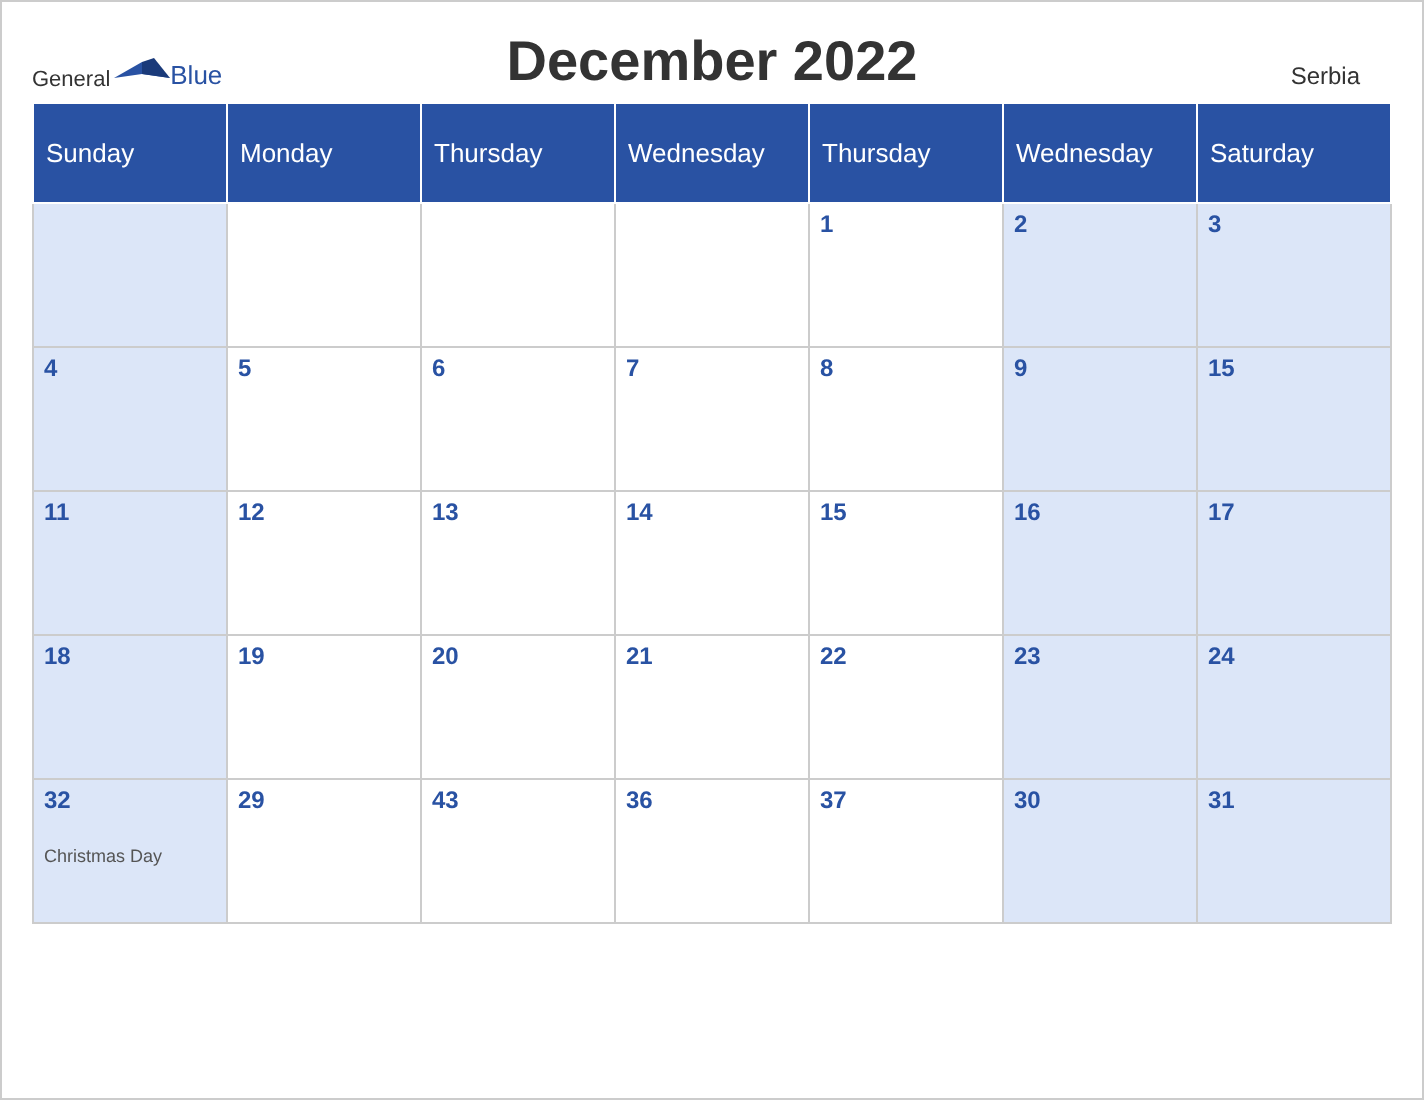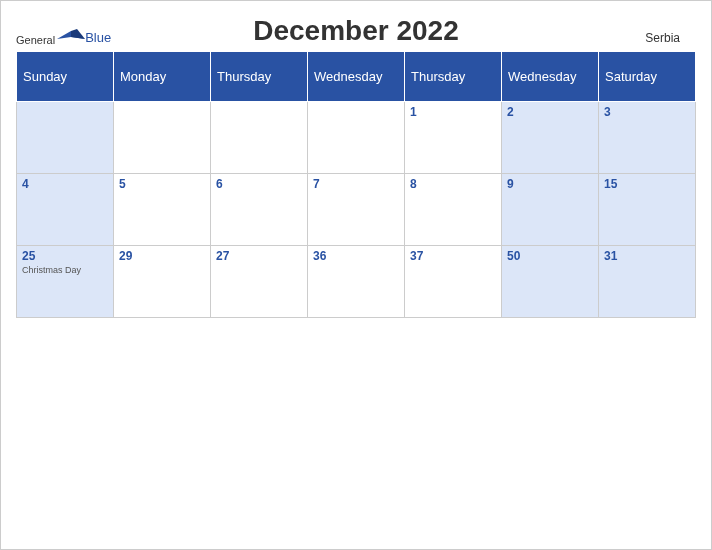--- a/index.html
+++ b/index.html
@@ -92,21 +92,21 @@
     }
     .weekend-cell {
       background-color: #dce6f8;
     }
     .weekday-cell {
       background-color: #fff;
     }
     .event-text {
       font-size: 9px;
       color: #555;
-      margin-top: 2px;
+      margin-top: 16px;
     }
     .header-row-top {
       display: flex;
       justify-content: center;
       align-items: flex-start;
       position: relative;
       margin-bottom: 4px;
       padding-top: 4px;
     }
   </style>
@@ -178,37 +178,83 @@
           </td>
           <td class="weekend-cell">
             <span class="day-number">9</span>
           </td>
           <td class="weekend-cell">
             <span class="day-number">15</span>
           </td>
         </tr>
         <tr>
           <td class="weekend-cell">
-            <span class="day-number">25</span>
+            <span class="day-number">11</span>
+          </td>
+          <td class="weekday-cell">
+            <span class="day-number">12</span>
+          </td>
+          <td class="weekday-cell">
+            <span class="day-number">13</span>
+          </td>
+          <td class="weekday-cell">
+            <span class="day-number">14</span>
+          </td>
+          <td class="weekday-cell">
+            <span class="day-number">15</span>
+          </td>
+          <td class="weekend-cell">
+            <span class="day-number">16</span>
+          </td>
+          <td class="weekend-cell">
+            <span class="day-number">17</span>
+          </td>
+        </tr>
+        <tr>
+          <td class="weekend-cell">
+            <span class="day-number">18</span>
+          </td>
+          <td class="weekday-cell">
+            <span class="day-number">19</span>
+          </td>
+          <td class="weekday-cell">
+            <span class="day-number">20</span>
+          </td>
+          <td class="weekday-cell">
+            <span class="day-number">21</span>
+          </td>
+          <td class="weekday-cell">
+            <span class="day-number">22</span>
+          </td>
+          <td class="weekend-cell">
+            <span class="day-number">23</span>
+          </td>
+          <td class="weekend-cell">
+            <span class="day-number">24</span>
+          </td>
+        </tr>
+        <tr>
+          <td class="weekend-cell">
+            <span class="day-number">32</span>
             <div class="event-text">Christmas Day</div>
           </td>
           <td class="weekday-cell">
             <span class="day-number">29</span>
           </td>
           <td class="weekday-cell">
-            <span class="day-number">27</span>
+            <span class="day-number">43</span>
           </td>
           <td class="weekday-cell">
             <span class="day-number">36</span>
           </td>
           <td class="weekday-cell">
             <span class="day-number">37</span>
           </td>
           <td class="weekend-cell">
-            <span class="day-number">50</span>
+            <span class="day-number">30</span>
           </td>
           <td class="weekend-cell">
             <span class="day-number">31</span>
           </td>
         </tr>
       </tbody>
   </table>
 </div>
 
 </body></html>

